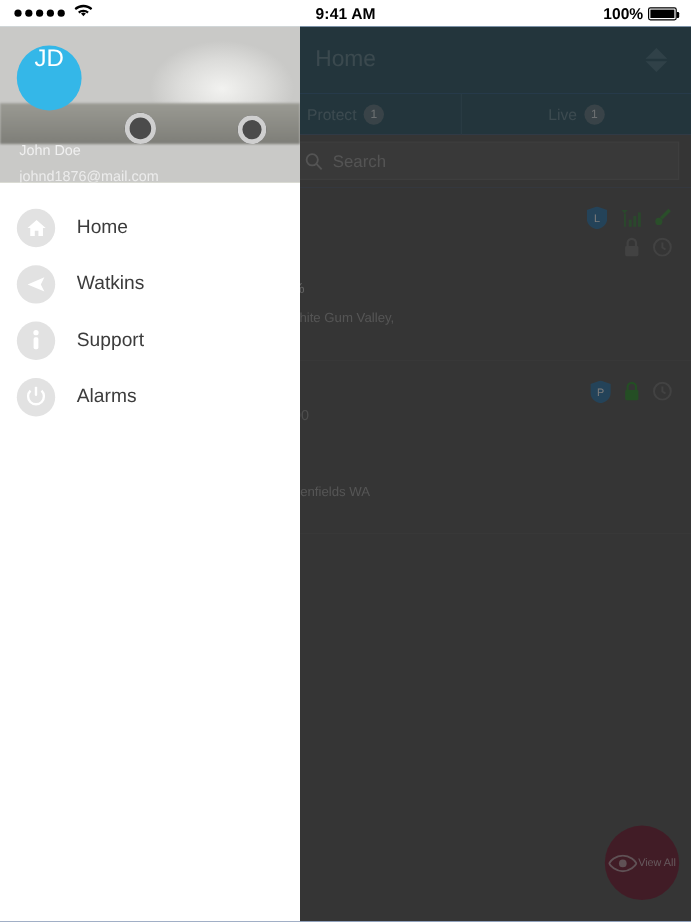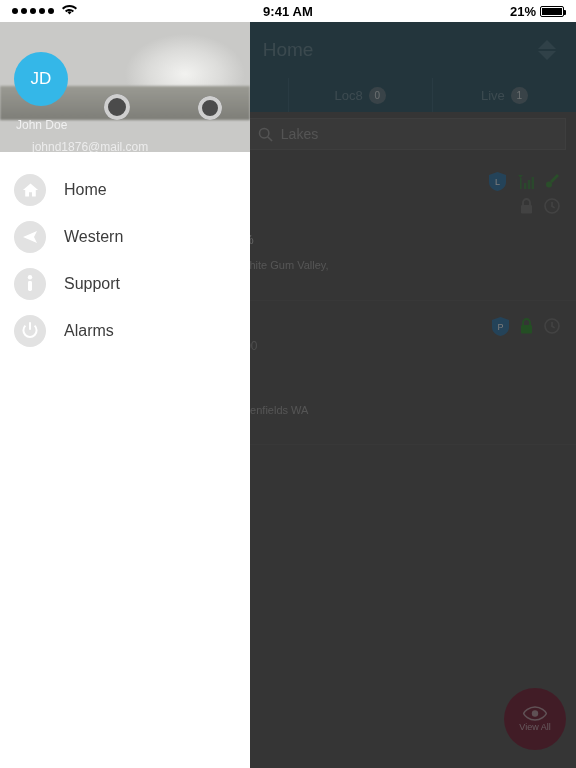--- a/index.html
+++ b/index.html
@@ -67,41 +67,41 @@
   .card-sub.moving { color:#3d6b3d; }
   .card-icons { display:flex; flex-direction:column; align-items:flex-end; gap:6px; padding-top:2px; }
   .icon-row { display:flex; align-items:center; gap:10px; }
 
   .stats { display:flex; gap:60px; margin-top:12px; padding-left:64px; }
   .stat { display:flex; align-items:center; gap:8px; font-size:12px; color:#c6c6c6; }
   .addr { display:flex; gap:9px; margin-top:10px; padding-left:64px; align-items:flex-start; }
   .addr-txt { font-size:11px; color:#9e9e9e; line-height:1.35; max-width:230px; }
 
   .fab { position:absolute; right:10px; bottom:18px; width:62px; height:62px; border-radius:50%;
-         background:#6b0a24; display:flex; flex-direction:column; align-items:center; justify-content:center; gap:1px; }
+         background:#6b0a24; display:flex; flex-direction:row; align-items:center; justify-content:center; gap:1px; }
   .fab-label { font-size:9px; color:#c9a6b1; }
 
   
   .scrim { position:absolute; top:22px; left:0; width:576px; height:746px; background:rgba(40,40,40,.62); z-index:20; }
 
   
   .drawer { position:absolute; top:22px; left:0; width:250px; height:746px; background:#fff; z-index:40; overflow:hidden; }
   .drawer-head { position:relative; width:250px; height:130px; overflow:hidden; }
   .dh-photo { position:absolute; inset:0;
     background:
       radial-gradient(ellipse 60px 40px at 185px 52px, #f2f2f0 0%, #dcdcda 60%, #c9c9c7 100%),
       radial-gradient(ellipse 55px 35px at 55px 28px, #f4f4f2 0%, #d8d8d6 70%, #c2c2c0 100%),
       linear-gradient(180deg,#b9c08e 0%,#8f9a5e 38%,#6c7a48 62%,#7f8a55 100%);
   }
   .dh-road { position:absolute; left:0; right:0; top:64px; height:34px; background:linear-gradient(180deg,#9a9a93,#7e7e78); filter:blur(1px); }
   .dh-wheel { position:absolute; border-radius:50%; background:#4b4b4b; box-shadow:0 0 0 4px #cfcfcf inset; }
-  .dh-avatar { position:absolute; left:14px; top:30px; width:54px; height:54px; border-radius:50%;
-               background:#34b7e8; color:#fff; display:flex; align-items:center; justify-content:center; font-size:17px; }
+  .dh-avatar { position:absolute; left:14px; top:16px; width:54px; height:54px; border-radius:50%;
+               background:#34b7e8; color:#fff; display:flex; justify-content:center; font-size:20px; }
   .dh-name { position:absolute; left:16px; top:96px; font-size:12px; color:#f0f0f0; }
-  .dh-mail { position:absolute; left:16px; top:118px; font-size:12px; color:#ececec;margin-left:16px; }
+  .dh-mail { position:absolute; left:16px; top:118px; font-size:12px; color:#ececec; }
   .menu { padding-top:14px; }
   .menu-item { display:flex; align-items:center; height:47px; padding-left:14px; cursor:pointer; }
   .mi-icon { width:32px; height:32px; flex:0 0 32px; border-radius:50%; background:#e2e2e2;
              display:flex; align-items:center; justify-content:center; }
   .mi-icon.square { border-radius:2px; background:transparent; }
   .mi-label { margin-left:18px; font-size:16px; color:#3c3c3c; }
   .sq-icon { width:26px; height:26px; }
 </style>
 </head>
 <body>
@@ -120,21 +120,21 @@
       <span class="sb-wifi">
         <svg width="15" height="12" viewBox="0 0 15 12">
             <path d="M7.5 10.6l2-2.4a3.1 3.1 0 0 0-4 0l2 2.4z" fill="#000"></path>
             <path d="M7.5 1C4.6 1 2 2.1 0 3.9l1.3 1.5A9.4 9.4 0 0 1 7.5 3c2.4 0 4.6.9 6.2 2.4L15 3.9C13 2.1 10.4 1 7.5 1z" fill="#000"></path>
             <path d="M7.5 5.1c-1.7 0-3.3.6-4.5 1.7l1.3 1.5c.9-.8 2-1.2 3.2-1.2s2.3.4 3.2 1.2L12 6.8A6.8 6.8 0 0 0 7.5 5.1z" fill="#000"></path>
           </svg>
       </span>
     </div>
     <div class="sb-center">9:41 AM</div>
     <div class="sb-right">
-      <span class="sb-batt-txt">21%</span>
+      <span class="sb-batt-txt">100%</span>
       <span class="sb-batt">
           <i></i>
         </span>
     </div>
   </div>
 
   <div class="screen">
 
     <div class="appbar">
       <div class="hamburger">
@@ -150,38 +150,34 @@
     </div>
 
     <div class="tabbar">
       <div class="tab active">
         <span>All</span>
         <span class="badge">2</span>
       </div>
       <div class="tab">
         <span>Protect</span>
         <span class="badge">1</span>
-      </div>
-      <div class="tab">
-        <span>Loc8</span>
-        <span class="badge">0</span>
       </div>
       <div class="tab">
         <span>Live</span>
         <span class="badge">1</span>
       </div>
     </div>
 
     <div class="searchwrap">
       <div class="searchbox">
         <svg width="15" height="15" viewBox="0 0 16 16">
           <circle cx="6.6" cy="6.6" r="5" fill="none" stroke="#9b9b9b" stroke-width="1.6"></circle>
           <line x1="10.3" y1="10.3" x2="15" y2="15" stroke="#9b9b9b" stroke-width="1.6"></line>
         </svg>
-        <span>Lakes</span>
+        <span>Search</span>
       </div>
     </div>
 
     <div class="list">
 
       <div class="card">
         <div class="card-top">
           <div class="avatar-wrap">
             <div class="avatar">JN</div>
             <div class="online"></div>
@@ -333,21 +329,21 @@
             </svg>
         </span>
         <span class="mi-label">Home</span>
       </div>
       <div class="menu-item">
         <span class="mi-icon">
           <svg width="16" height="14" viewBox="0 0 16 14">
               <path d="M15 1 1 7l14 6-3-6z" fill="#fff"></path>
             </svg>
         </span>
-        <span class="mi-label">Western</span>
+        <span class="mi-label">Watkins</span>
       </div>
       <div class="menu-item">
         <span class="mi-icon">
           <svg width="6" height="17" viewBox="0 0 6 17">
               <circle cx="3" cy="2.2" r="2.2" fill="#fff"></circle>
               <rect x="1" y="6" width="4" height="10" rx="1.4" fill="#fff"></rect>
             </svg>
         </span>
         <span class="mi-label">Support</span>
       </div>

